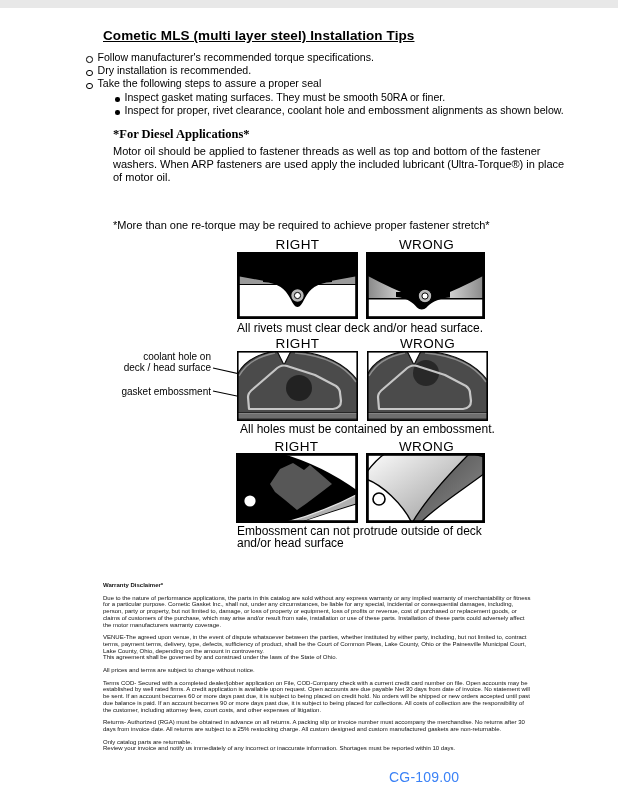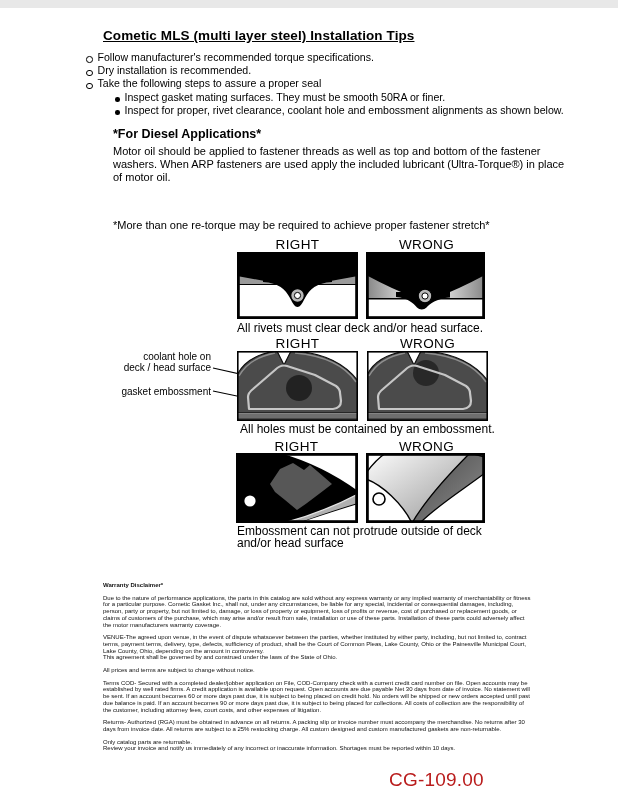--- a/index.html
+++ b/index.html
@@ -6,32 +6,32 @@
   .page{position:relative;width:618px;height:800px;background:#ffffff;
         font-family:"Liberation Sans","DejaVu Sans",sans-serif;color:#000;overflow:hidden;margin:8px auto;}
   .abs{position:absolute;}
   .doc-title{left:103px;top:20px;font-size:13.5px;font-weight:bold;text-decoration:underline;letter-spacing:.1px;}
   .bullets{left:86px;top:43px;width:500px;font-size:10.6px;line-height:13.2px;}
   .bline{display:flex;align-items:center;}
   .bline.sub{margin-left:29px;}
   .mk{flex:none;width:4.5px;height:4.5px;border-radius:50%;margin:4px 5px 0 0;}
   .mk.open{border:1px solid #000;}
   .mk.fill{background:#000;margin-top:4.5px;}
-  .diesel-h{left:113px;top:119px;font-size:12.5px;font-weight:bold;}
+  .diesel-h{left:113px;top:119px;font-size:12.5px;font-weight:bold;font-family:Liberation Serif, serif;}
   .para{left:113px;width:452px;font-size:11px;line-height:13.2px;}
   .p1{top:137px;} .p2{top:168px;} .p3{top:211px;}
   .fig-label{font-size:13.5px;letter-spacing:.4px;text-align:center;width:121px;}
   .caption{font-size:12px;line-height:12px;}
   .callout{font-size:10px;line-height:10.5px;text-align:right;width:104px;}
   .fineprint{left:103px;top:574px;width:428px;font-size:6px;line-height:6.7px;color:#111;}
   .fineprint .fp-h{font-weight:bold;margin:0 0 6px 0;}
   .fineprint .fp-p{margin:0 0 6px 0;}
   .fineprint .fp-l{margin:0;}
   .fineprint .fp-l.gap{margin-bottom:6px;}
-  .page-code{left:389px;top:761px;font-size:19px;color:#b91c1c;letter-spacing:.2px;}
+  .page-code{left:389px;top:761px;font-size:14px;color:#3b82f6;letter-spacing:.2px;}
   svg{display:block;}
 </style>
 </head>
 <body>
 
 <div class="page">
 
   <div class="abs doc-title">Cometic MLS (multi layer steel) Installation Tips</div>
 
   <div class="abs bullets">

